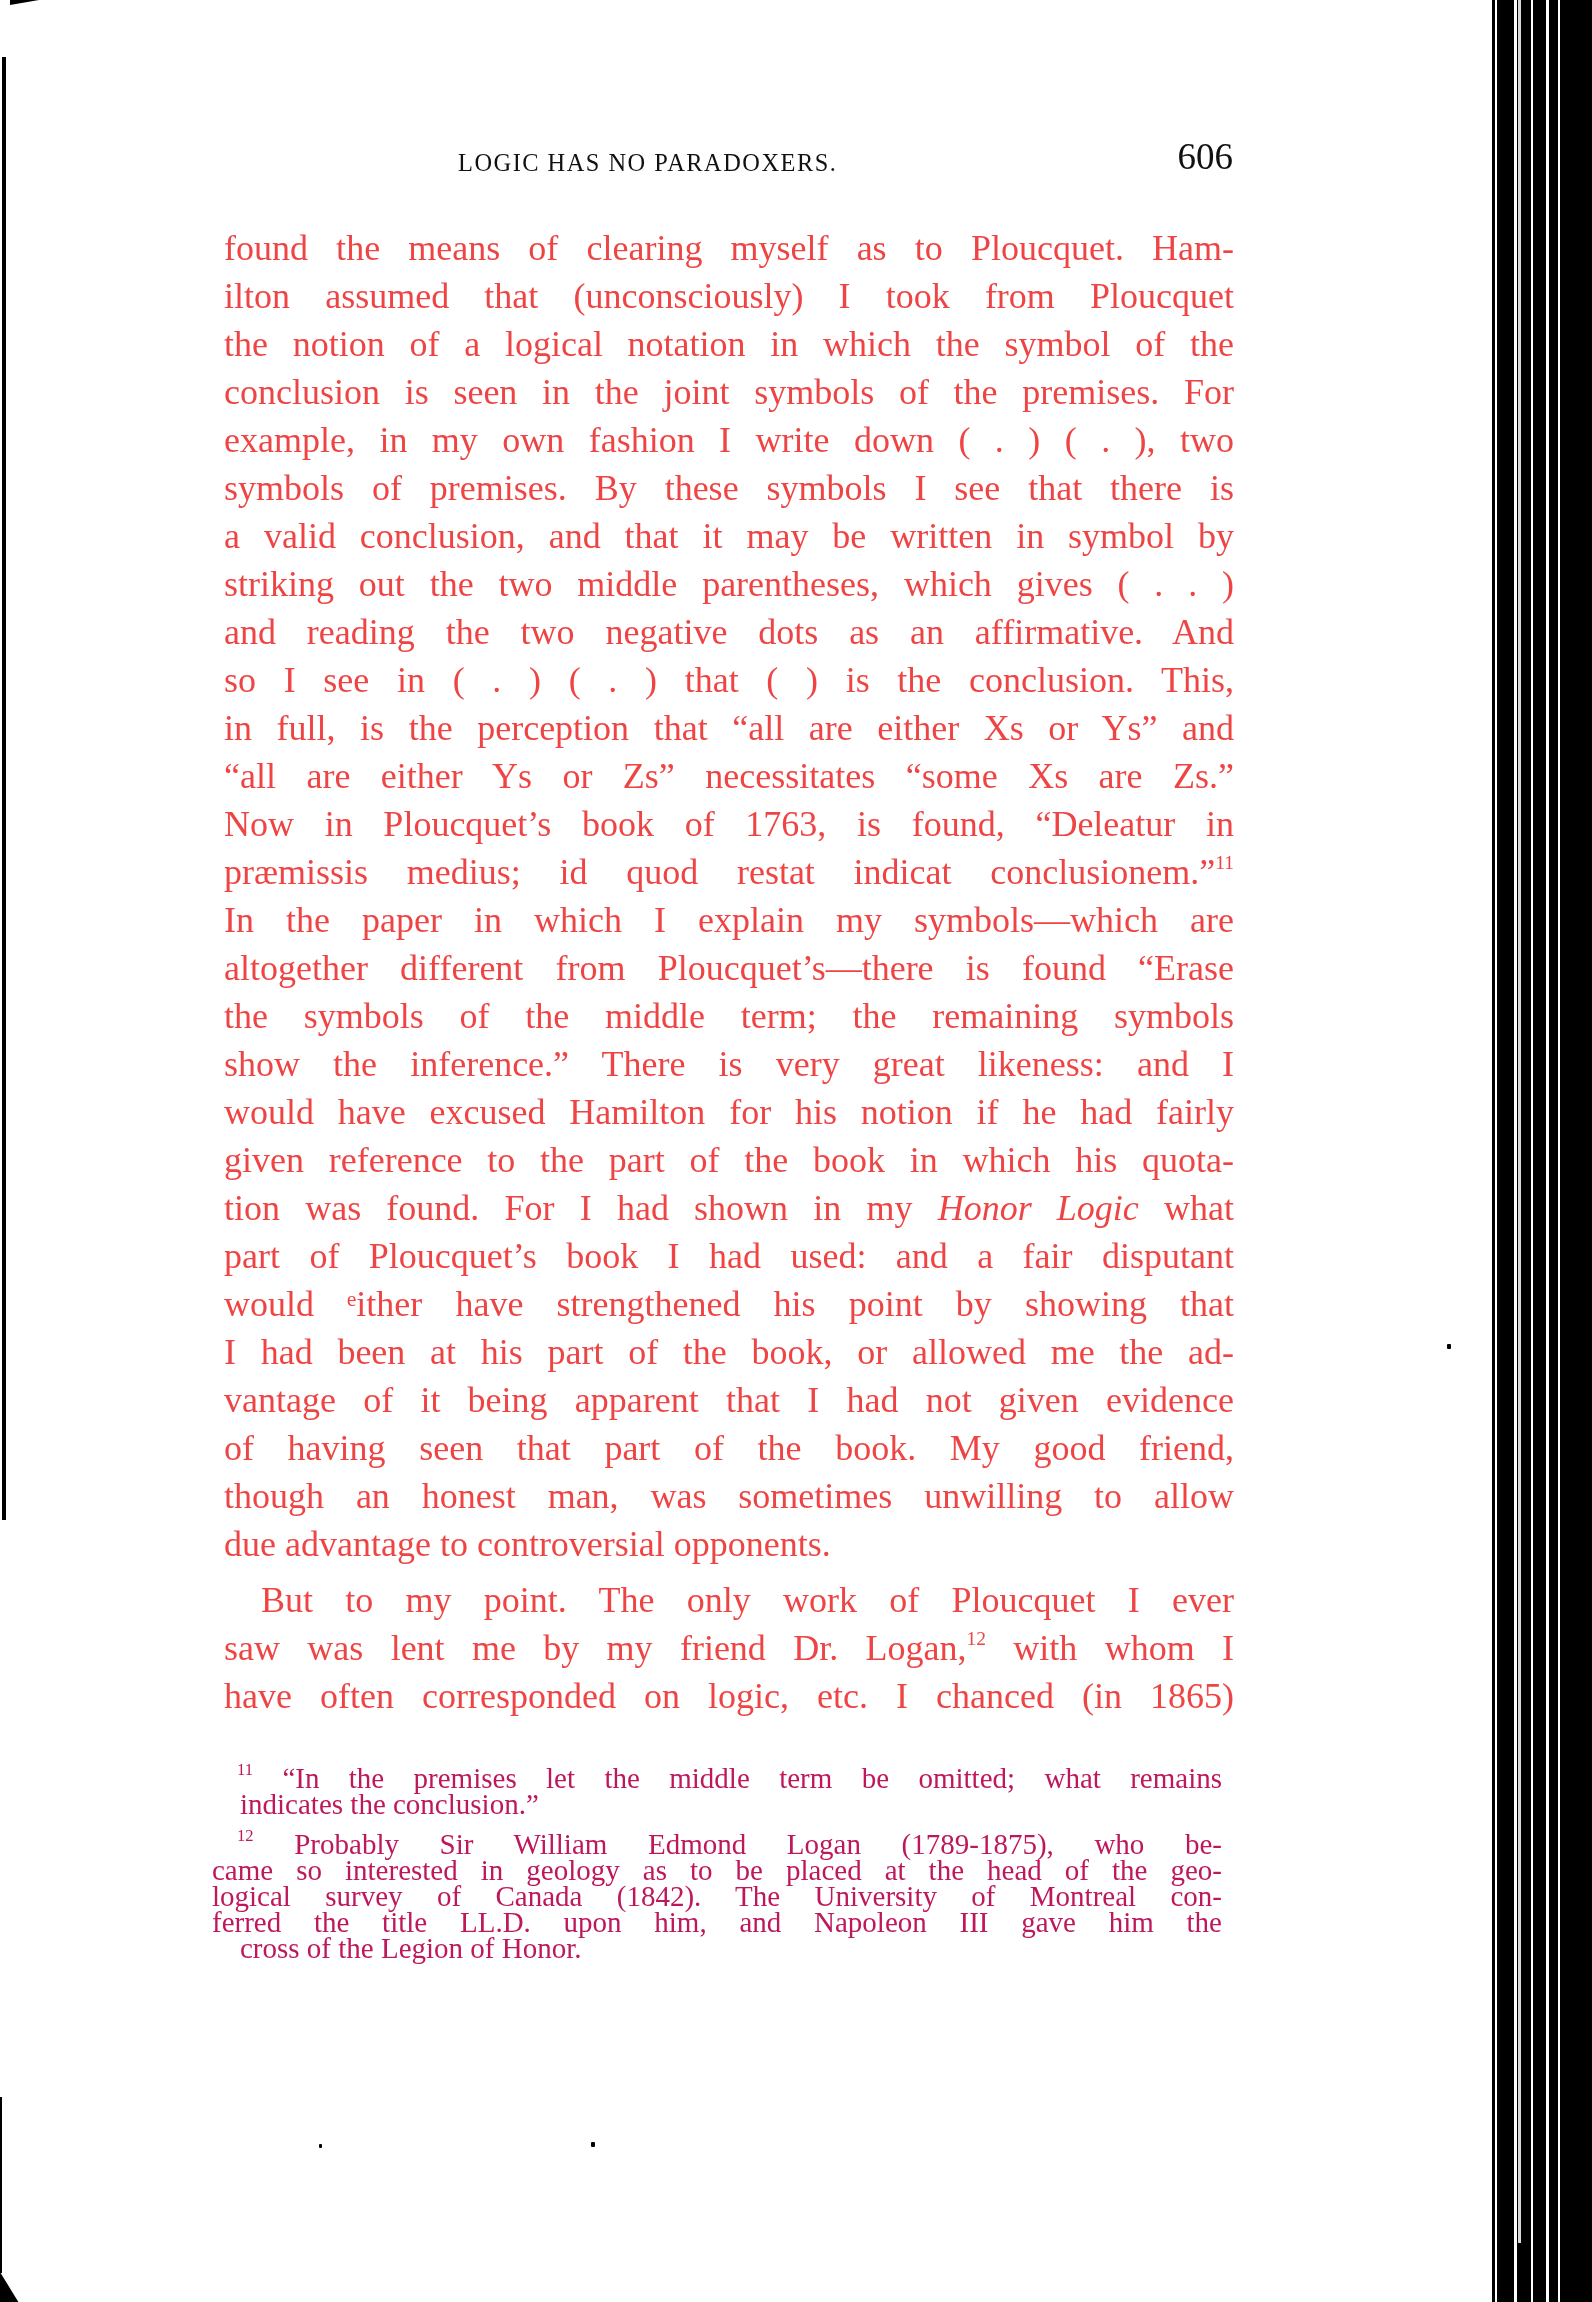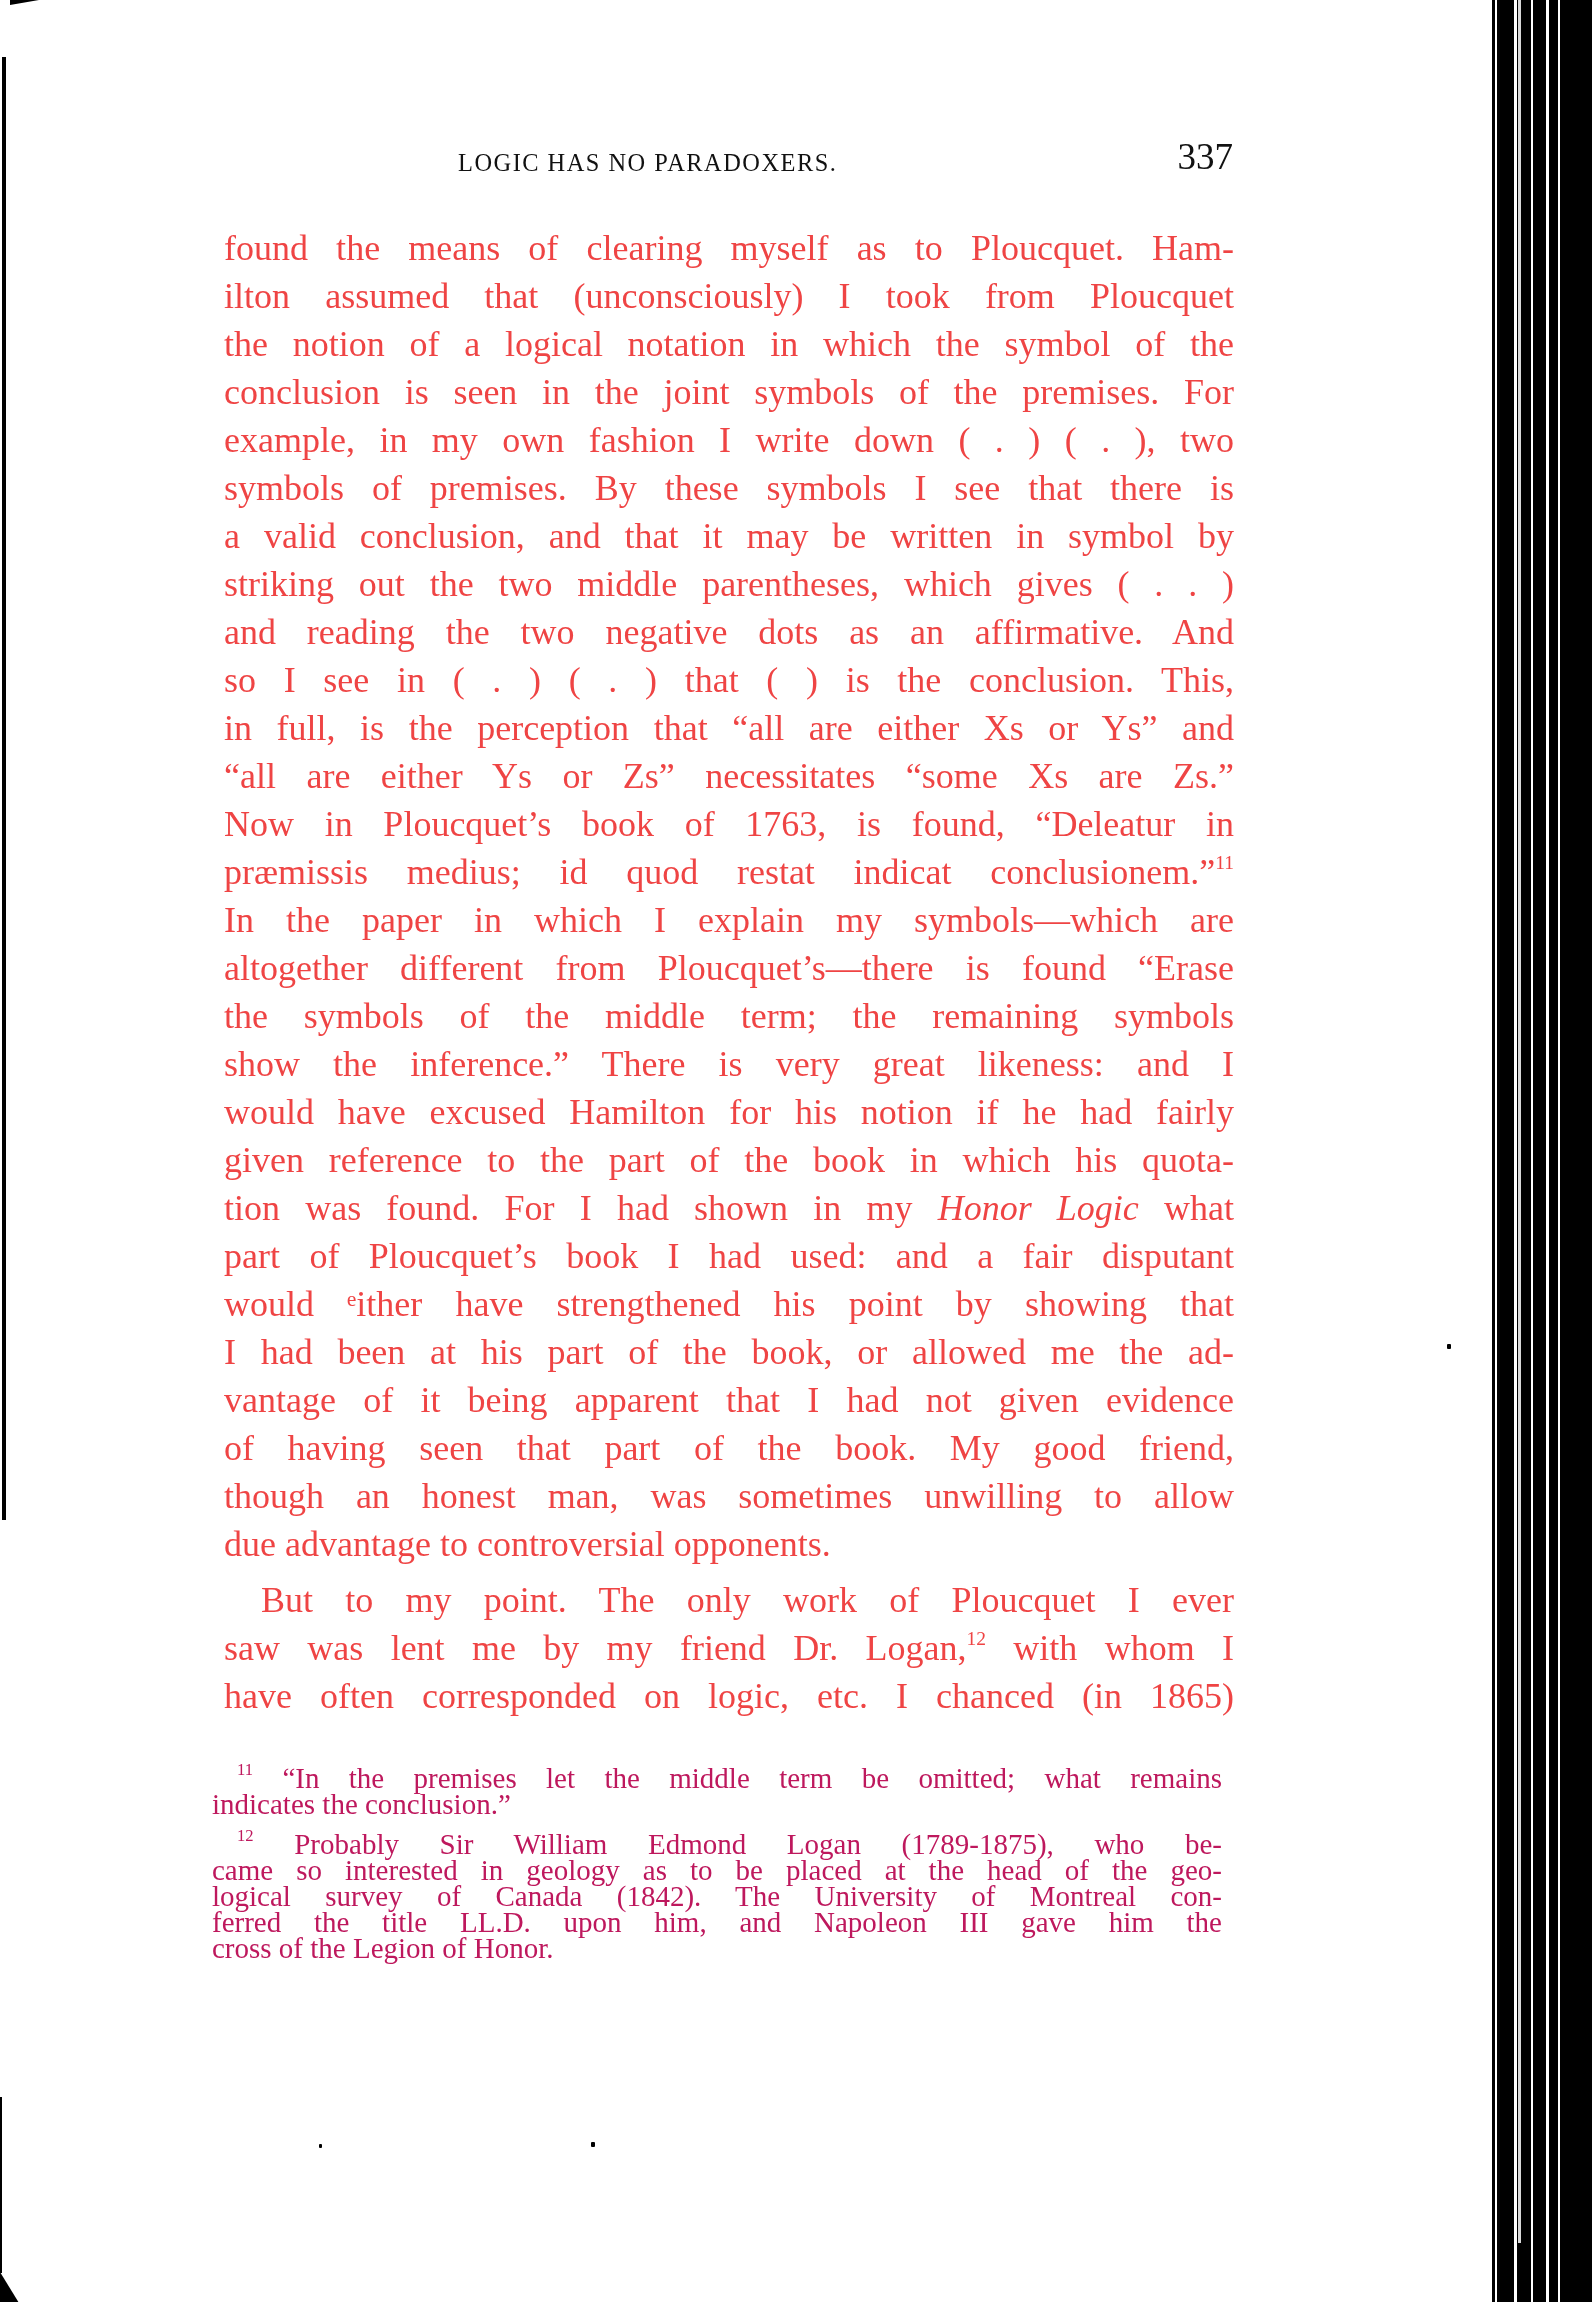--- a/index.html
+++ b/index.html
@@ -63,41 +63,41 @@
     .para-2 .line.first { padding-left: 3.9px; }
     sup { font-size: 19.5px; vertical-align: 14.6px; line-height: 0; }
     em { font-style: italic; }
     .footnotes {
       position: absolute; left: 212px; top: 1765px; width: 1010px;
       font-family: Liberation Serif, serif; font-size: 29px; line-height: 26px;
       color: #be185d;
     }
     .footnote { margin-bottom: 13.7px; }
     .footnote .fline { display: block; white-space: nowrap; text-align: justify; text-align-last: justify; }
-    .footnote .fline.last { text-align-last: left; }
+    .footnote .fline.last { text-align-last: left; margin-left: 28px; }
     .footnote sup { font-size: 16.6px; vertical-align: 12.7px; }
   </style>
 </head>
 <body>
 
 <div class="page">
   <div class="corner-mark-top"></div>
   <div class="left-edge-line"></div>
   <div class="left-edge-line-2"></div>
   <div class="corner-mark-bottom-stem"></div>
   <div class="corner-mark-bottom"></div>
   <div class="spine"></div>
   <div class="spine-highlight"></div>
   <div class="stray-dot" style="left:1447px;top:1344px;"></div>
   <div class="stray-dot" style="left:319px;top:2144px;width:2.9px;height:3.9px;"></div>
   <div class="stray-dot" style="left:591px;top:2142px;"></div>
 
   <header class="running-head">
     <span class="running-title">LOGIC HAS NO PARADOXERS.</span>
-    <span class="page-number">337</span>
+    <span class="page-number">606</span>
   </header>
 
   <main class="body-text">
     <div class="para-1">
       <span class="line">found the means of clearing myself as to Ploucquet. Ham-</span>
       <span class="line">ilton assumed that (unconsciously) I took from Ploucquet</span>
       <span class="line">the notion of a logical notation in which the symbol of the</span>
       <span class="line">conclusion is seen in the joint symbols of the premises. For</span>
       <span class="line">example, in my own fashion I write down ( . ) ( . ), two</span>
       <span class="line">symbols of premises. By these symbols I see that there is</span>

